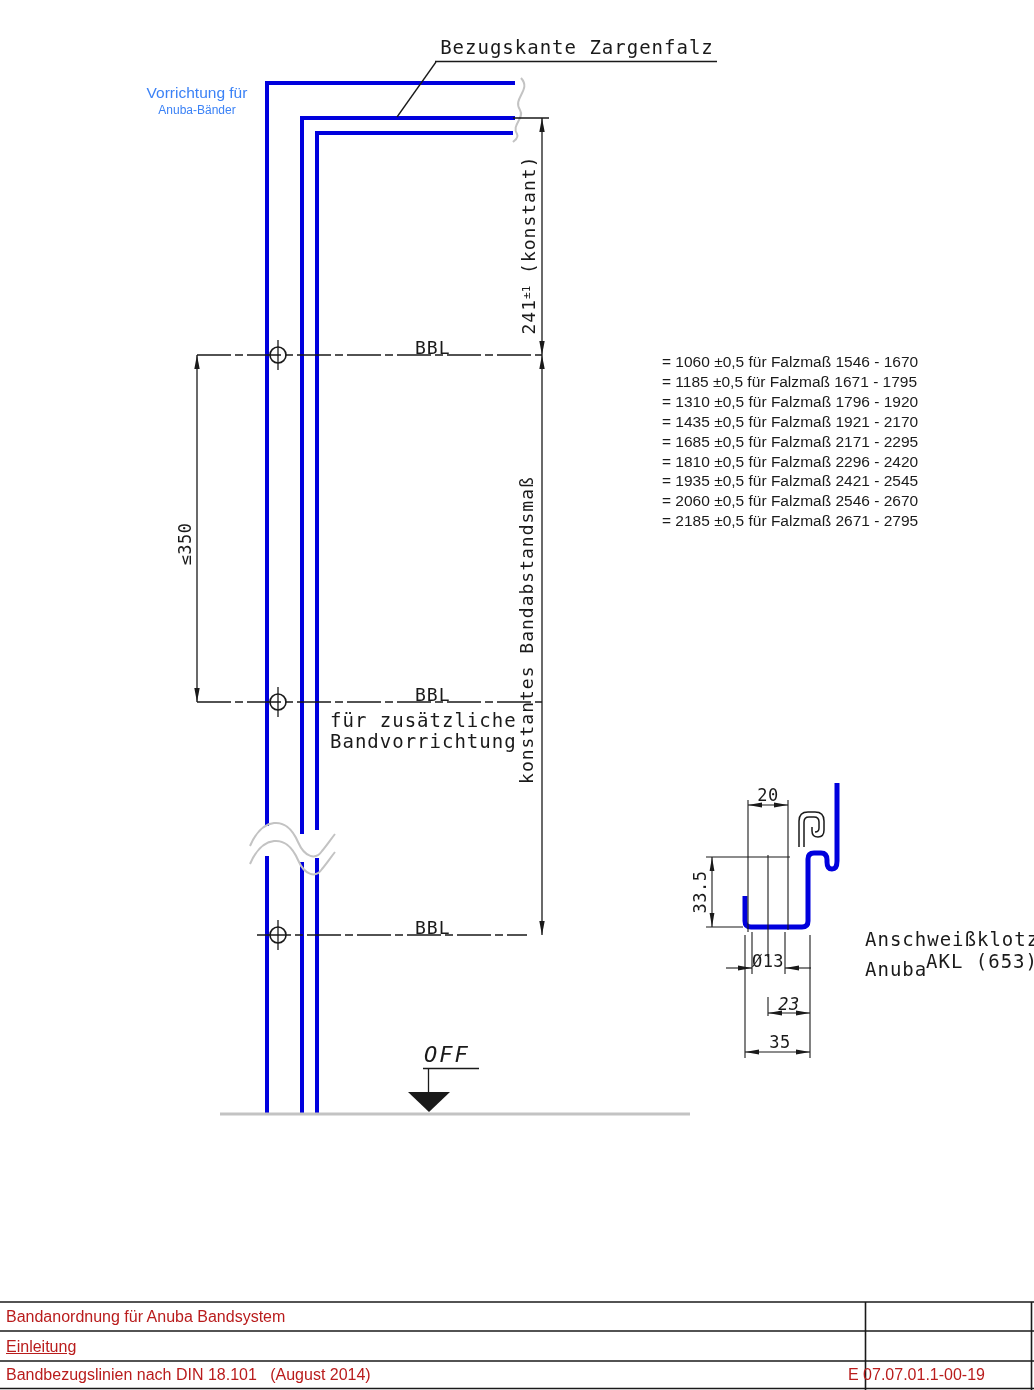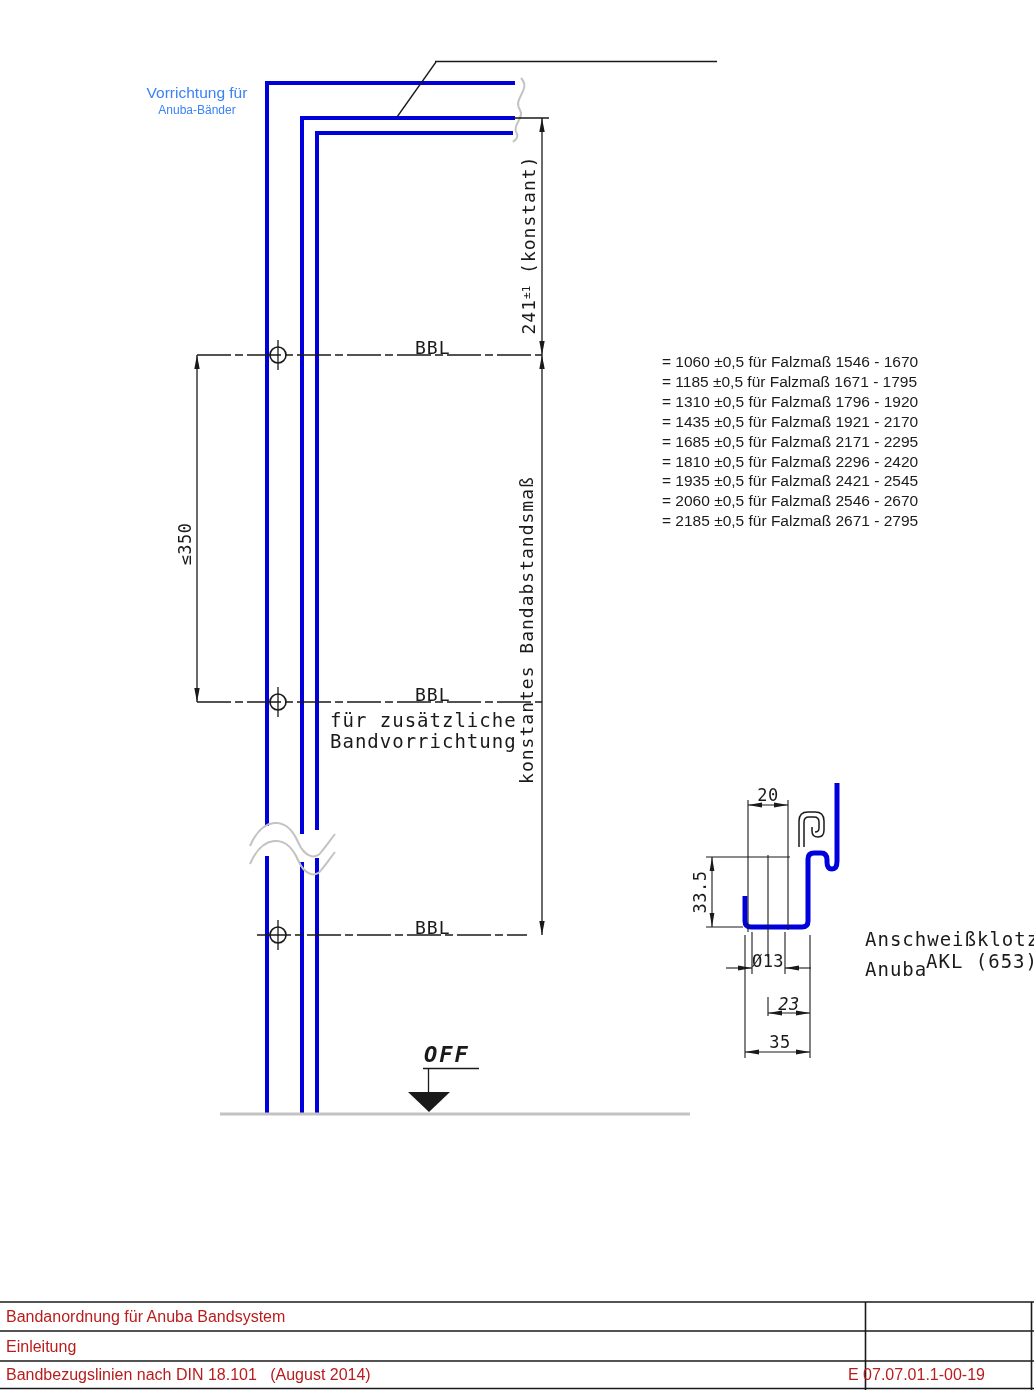--- a/index.html
+++ b/index.html
@@ -8,21 +8,21 @@
   svg.overlay{position:absolute;left:0;top:0;}
   .txt{position:absolute;white-space:nowrap;}
   .cad{font-family:"DejaVu Sans Mono",monospace;color:#1a1a1a;}
   .sans{font-family:"Liberation Sans",sans-serif;color:#3b82f6;}
   .rot{transform:rotate(-90deg);transform-origin:center center;text-align:center;}
   .ctr{text-align:center;}
   .cad-lg{font-size:19px;letter-spacing:1px;}
   .cad-md{font-size:18px;letter-spacing:1px;}
   .cad-sm{font-size:17px;letter-spacing:0.5px;}
   .sup{font-size:11px;position:relative;top:-5px;letter-spacing:0;}
-  .off{font-size:22px;font-style:italic;font-weight:bold;letter-spacing:2px;}
+  .off{font-size:22px;font-style:italic;font-weight:normal;letter-spacing:2px;}
   .falz{font-size:15.5px;line-height:19.9px;color:#1a1a1a;}
   .footer-text{font-size:16px;color:#b91c1c;}
   .pre{white-space:pre;}
 </style>
 </head>
 <body>
 
 <div class="page">
 
   <svg class="overlay" width="1034" height="1390" viewBox="0 0 1034 1390">
@@ -132,20 +132,21 @@
     <g stroke="#1a1a1a" stroke-width="1.6" fill="none">
       <path d="M0,1302 H1034"></path>
       <path d="M0,1331 H1034"></path>
       <path d="M0,1361 H1034"></path>
       <path d="M0,1388.5 H1034"></path>
       <path d="M865.5,1302 V1390"></path>
       <path d="M1031.5,1302 V1390"></path>
     </g>
   </svg>
 
+  <div class="txt cad cad-lg ctr" style="left:436px;top:36px;width:282px;">Bezugskante Zargenfalz</div>
 
   <div class="txt sans ctr" style="left:118px;top:84px;width:158px;font-size:15.5px;">Vorrichtung für</div>
   <div class="txt sans ctr" style="left:118px;top:103px;width:158px;font-size:12px;">Anuba-Bänder</div>
 
   <div class="txt cad cad-md rot" style="left:428px;top:235px;width:200px;height:20px;"><span>241</span><span class="sup">±1</span><span> (konstant)</span></div>
 
   <div class="txt cad cad-md" style="left:415px;top:337px;">BBL</div>
   <div class="txt cad cad-md" style="left:415px;top:684px;">BBL</div>
   <div class="txt cad cad-md" style="left:415px;top:917px;">BBL</div>
 
@@ -175,18 +176,18 @@
   <div class="txt cad cad-sm ctr" style="left:744px;top:951px;width:48px;">Ø13</div>
   <div class="txt cad cad-sm ctr" style="left:767px;top:994px;width:44px;font-style:italic;">23</div>
   <div class="txt cad cad-sm ctr" style="left:756px;top:1032px;width:48px;">35</div>
 
   <div class="txt cad cad-lg" style="left:865px;top:958px;">Anuba</div>
   <div class="txt cad cad-lg" style="left:865px;top:928px;">Anschweißklotz</div>
   <div class="txt cad cad-lg" style="left:899px;top:950px;margin-left:27px;">AKL (653)</div>
 
   <div>
     <div class="txt footer-text" style="left:6px;top:1308px;">Bandanordnung für Anuba Bandsystem</div>
-    <div class="txt footer-text" style="left:6px;top:1338px;">Einleitung</div>
+    <div class="txt footer-text" style="left:6px;top:1338px;text-decoration:underline;">Einleitung</div>
     <div class="txt footer-text pre" style="left:6px;top:1366px;">Bandbezugslinien nach DIN 18.101   (August 2014)</div>
     <div class="txt footer-text" style="left:848px;top:1366px;">E 07.07.01.1-00-19</div>
   </div>
 
 </div>
 
 </body></html>

